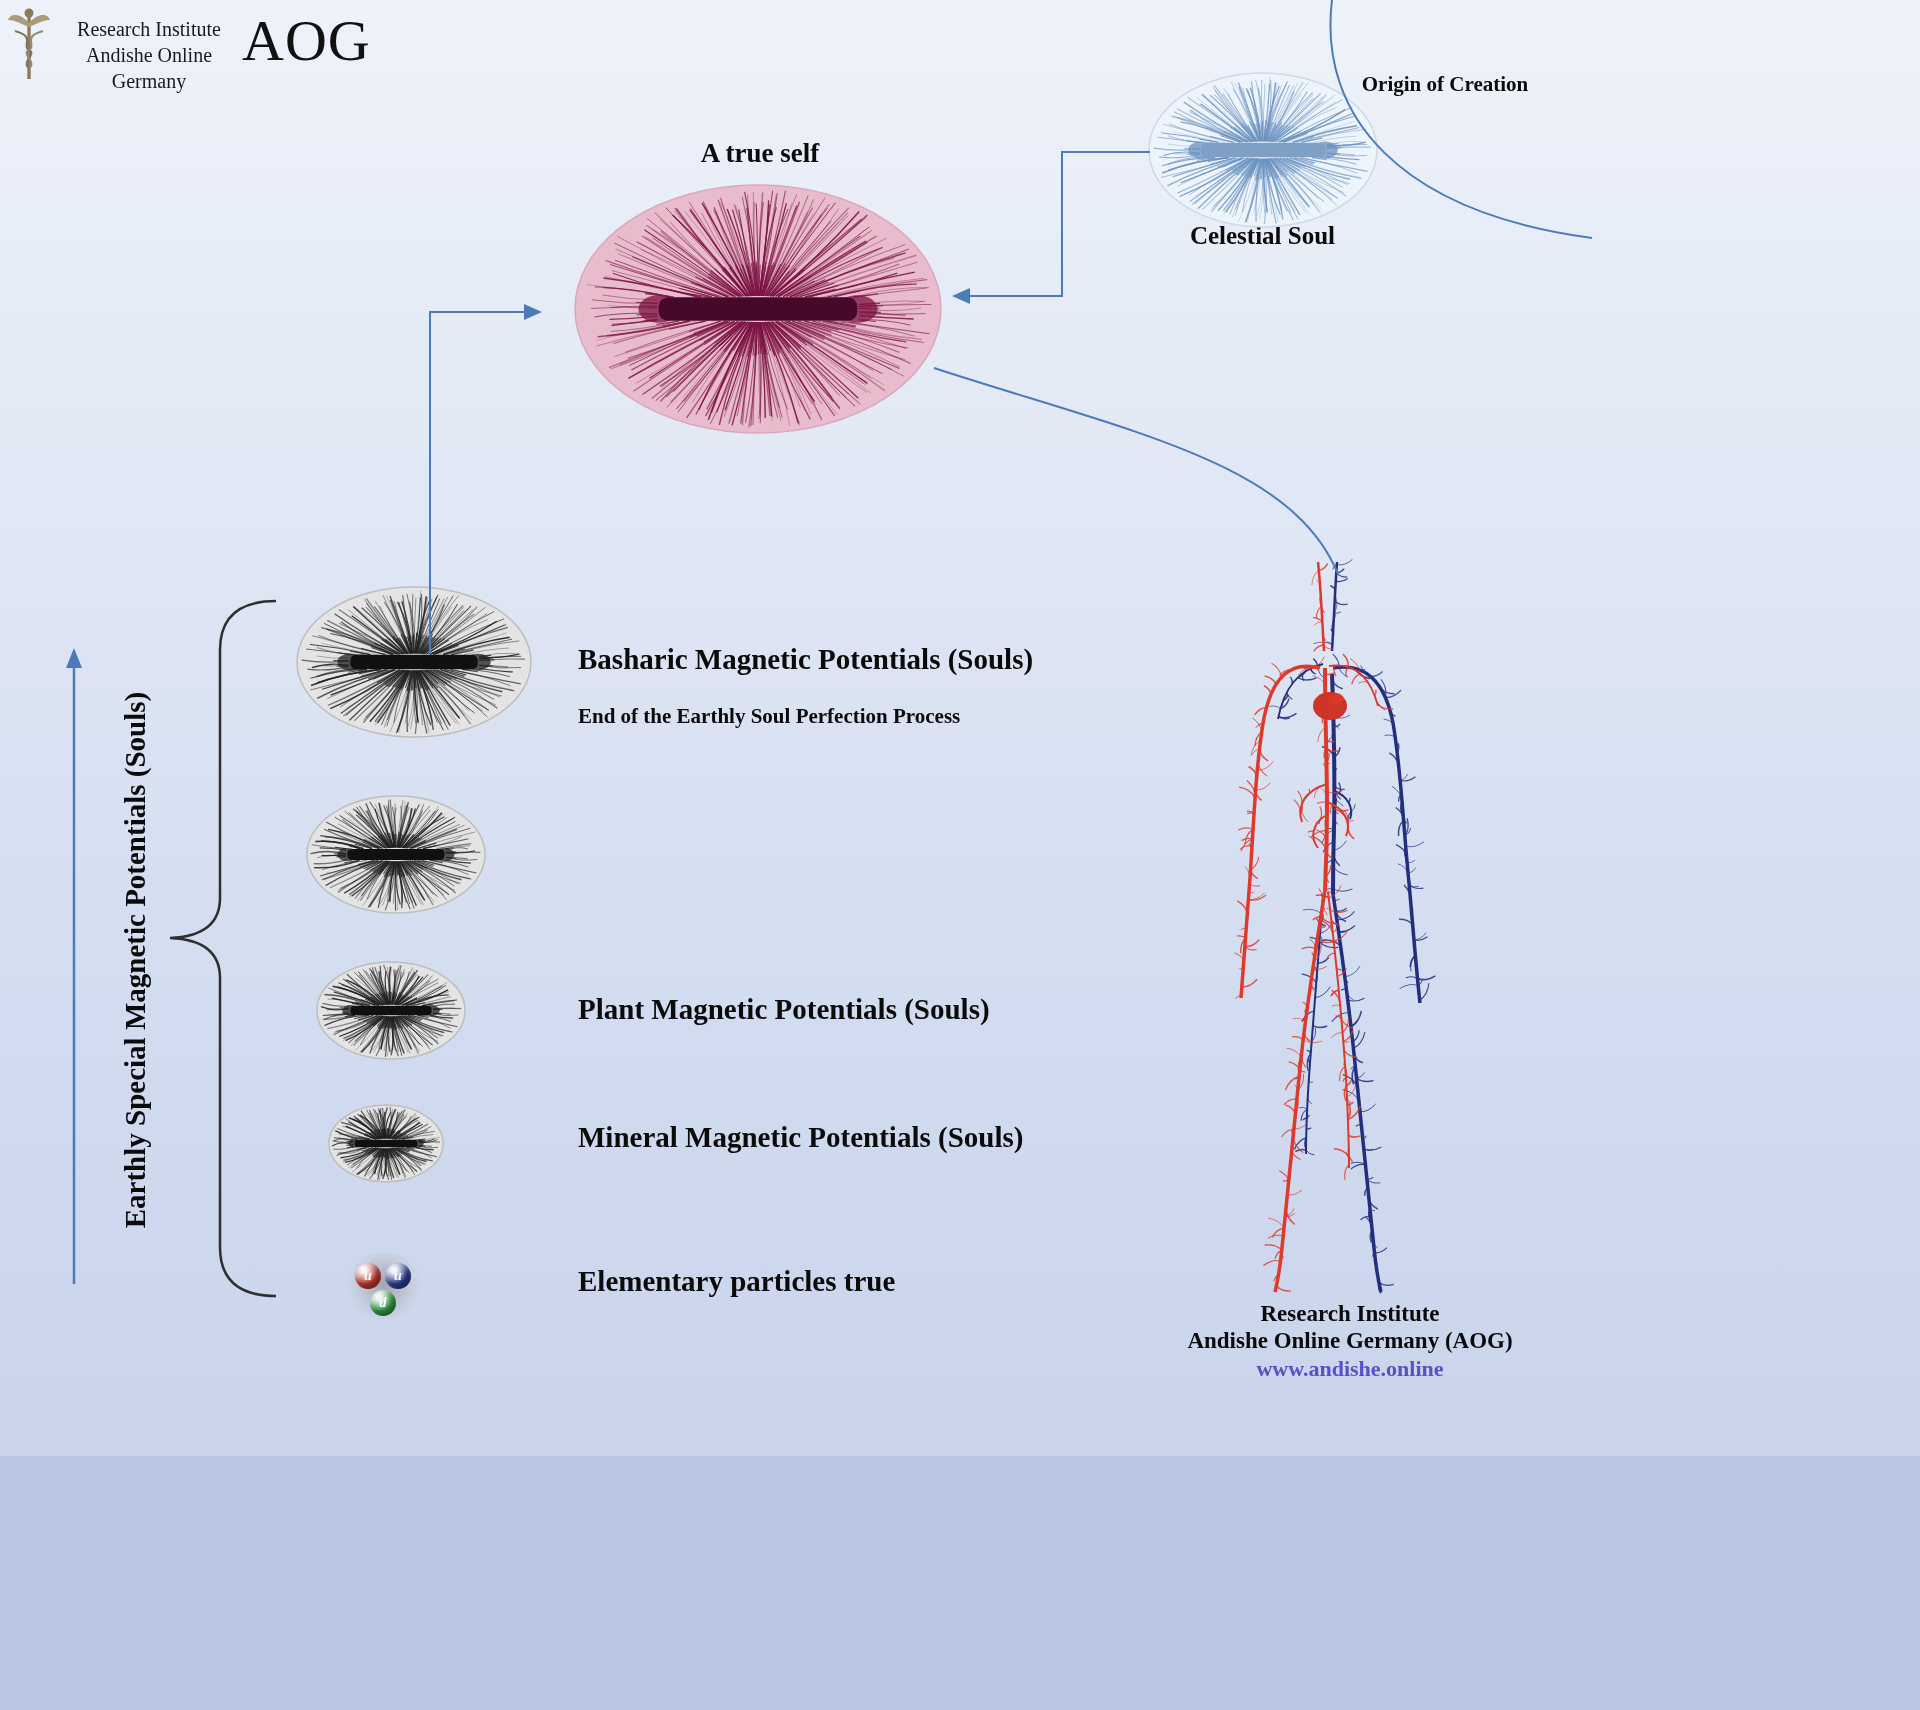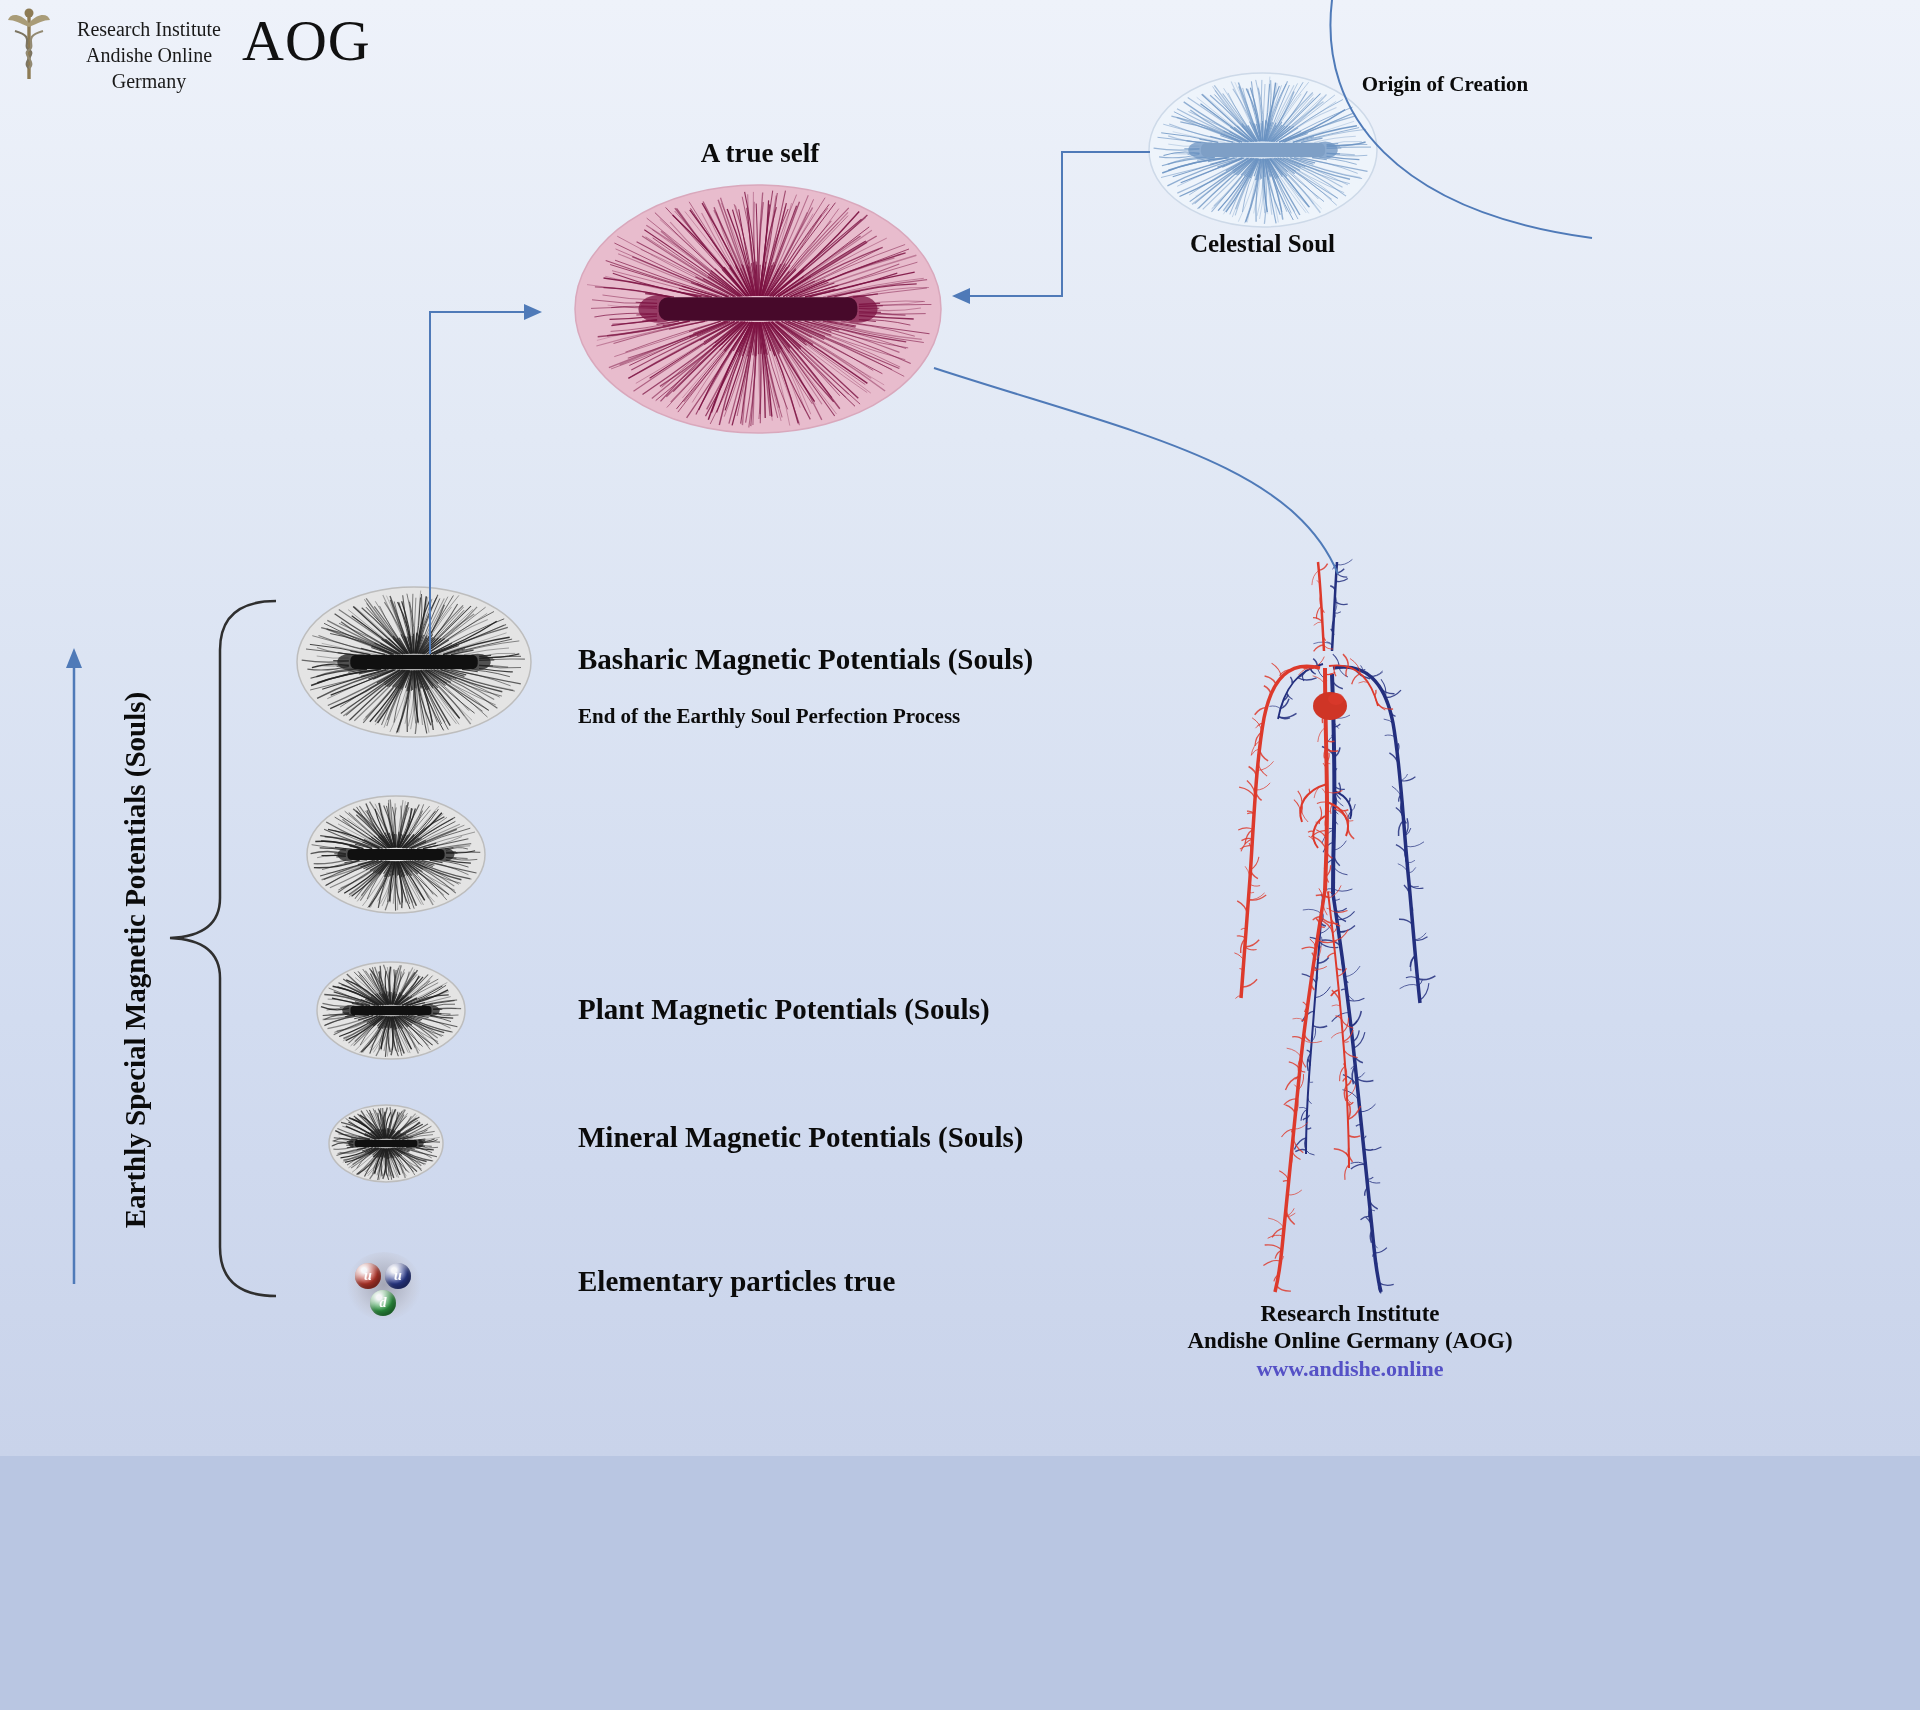--- a/index.html
+++ b/index.html
@@ -15,21 +15,21 @@
   .abs{position:absolute;}
   .nowrap{white-space:nowrap;}
   
   .logo-text{position:absolute;left:54px;top:16px;width:190px;text-align:center;font-size:20px;line-height:26px;color:#1a1a1a;}
   .logo-acronym{position:absolute;left:242px;top:8px;font-size:58px;line-height:66px;letter-spacing:1px;color:#111;}
   
   .field{position:absolute;z-index:2;}
   .field svg{display:block;}
   
   .origin-label{position:absolute;left:1340px;top:56px;width:210px;text-align:center;font-size:21px;font-weight:700;margin-top:16px;}
-  .celestial-label{position:absolute;left:1130px;top:230px;width:265px;text-align:center;font-size:25px;font-weight:700;}
+  .celestial-label{position:absolute;left:1130px;top:222px;width:265px;text-align:center;font-size:25px;font-weight:700;}
   .true-self-label{position:absolute;left:595px;top:138px;width:330px;text-align:center;font-size:27px;font-weight:700;}
   .lvl-title{position:absolute;left:578px;font-size:29px;font-weight:700;white-space:nowrap;z-index:4;}
   .lvl-sub{position:absolute;left:578px;font-size:21px;font-weight:700;white-space:nowrap;z-index:4;}
   .axis-label{position:absolute;left:-193px;top:942px;width:660px;height:36px;text-align:center;
     font-size:29px;font-weight:700;transform:rotate(-90deg);transform-origin:50% 50%;white-space:nowrap;z-index:4;}
   
   .overlay{position:absolute;left:0;top:0;z-index:3;pointer-events:none;}
   
   .pblob{position:absolute;left:346px;top:1252px;width:76px;height:68px;border-radius:50%;
     background:radial-gradient(circle at 50% 48%, rgba(150,150,162,.75), rgba(190,190,200,.35) 55%, rgba(190,190,200,0) 72%);z-index:2;}

